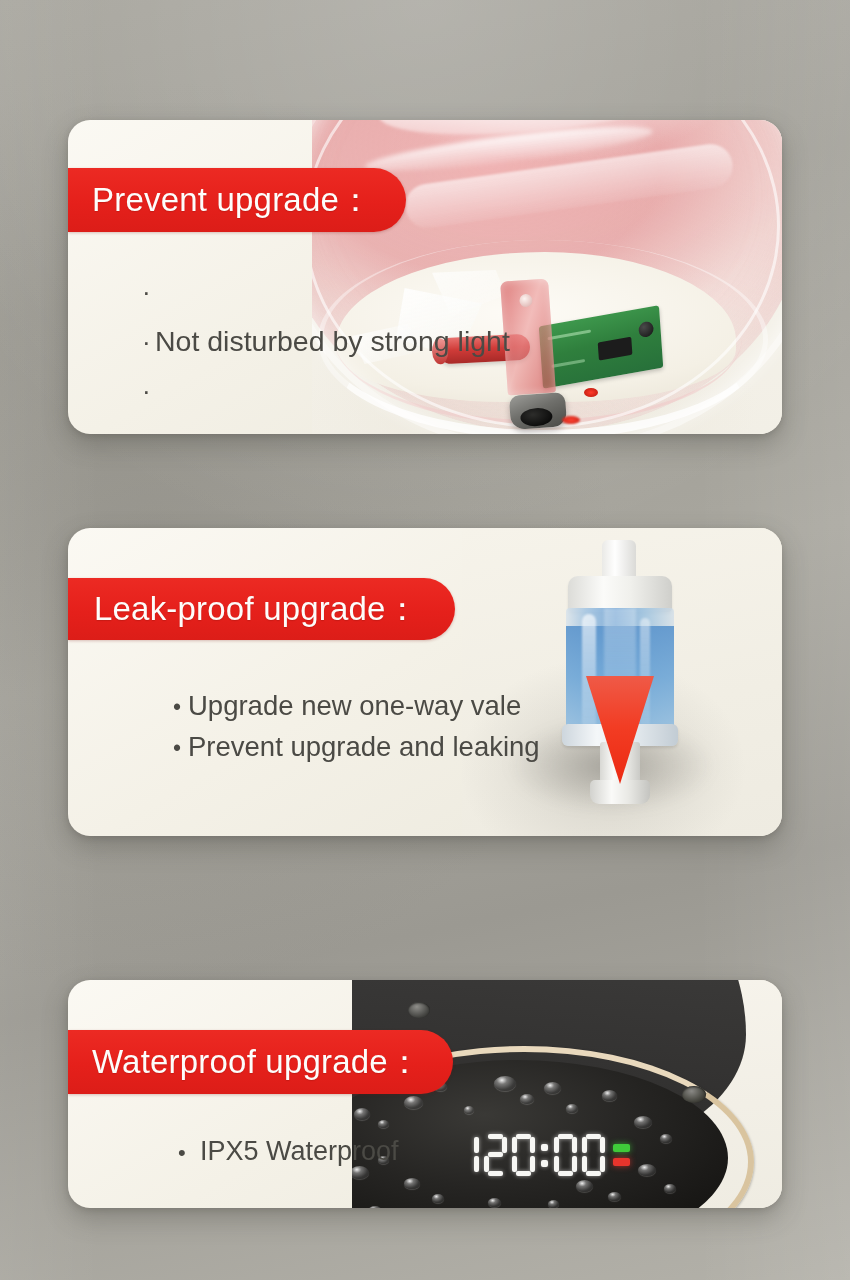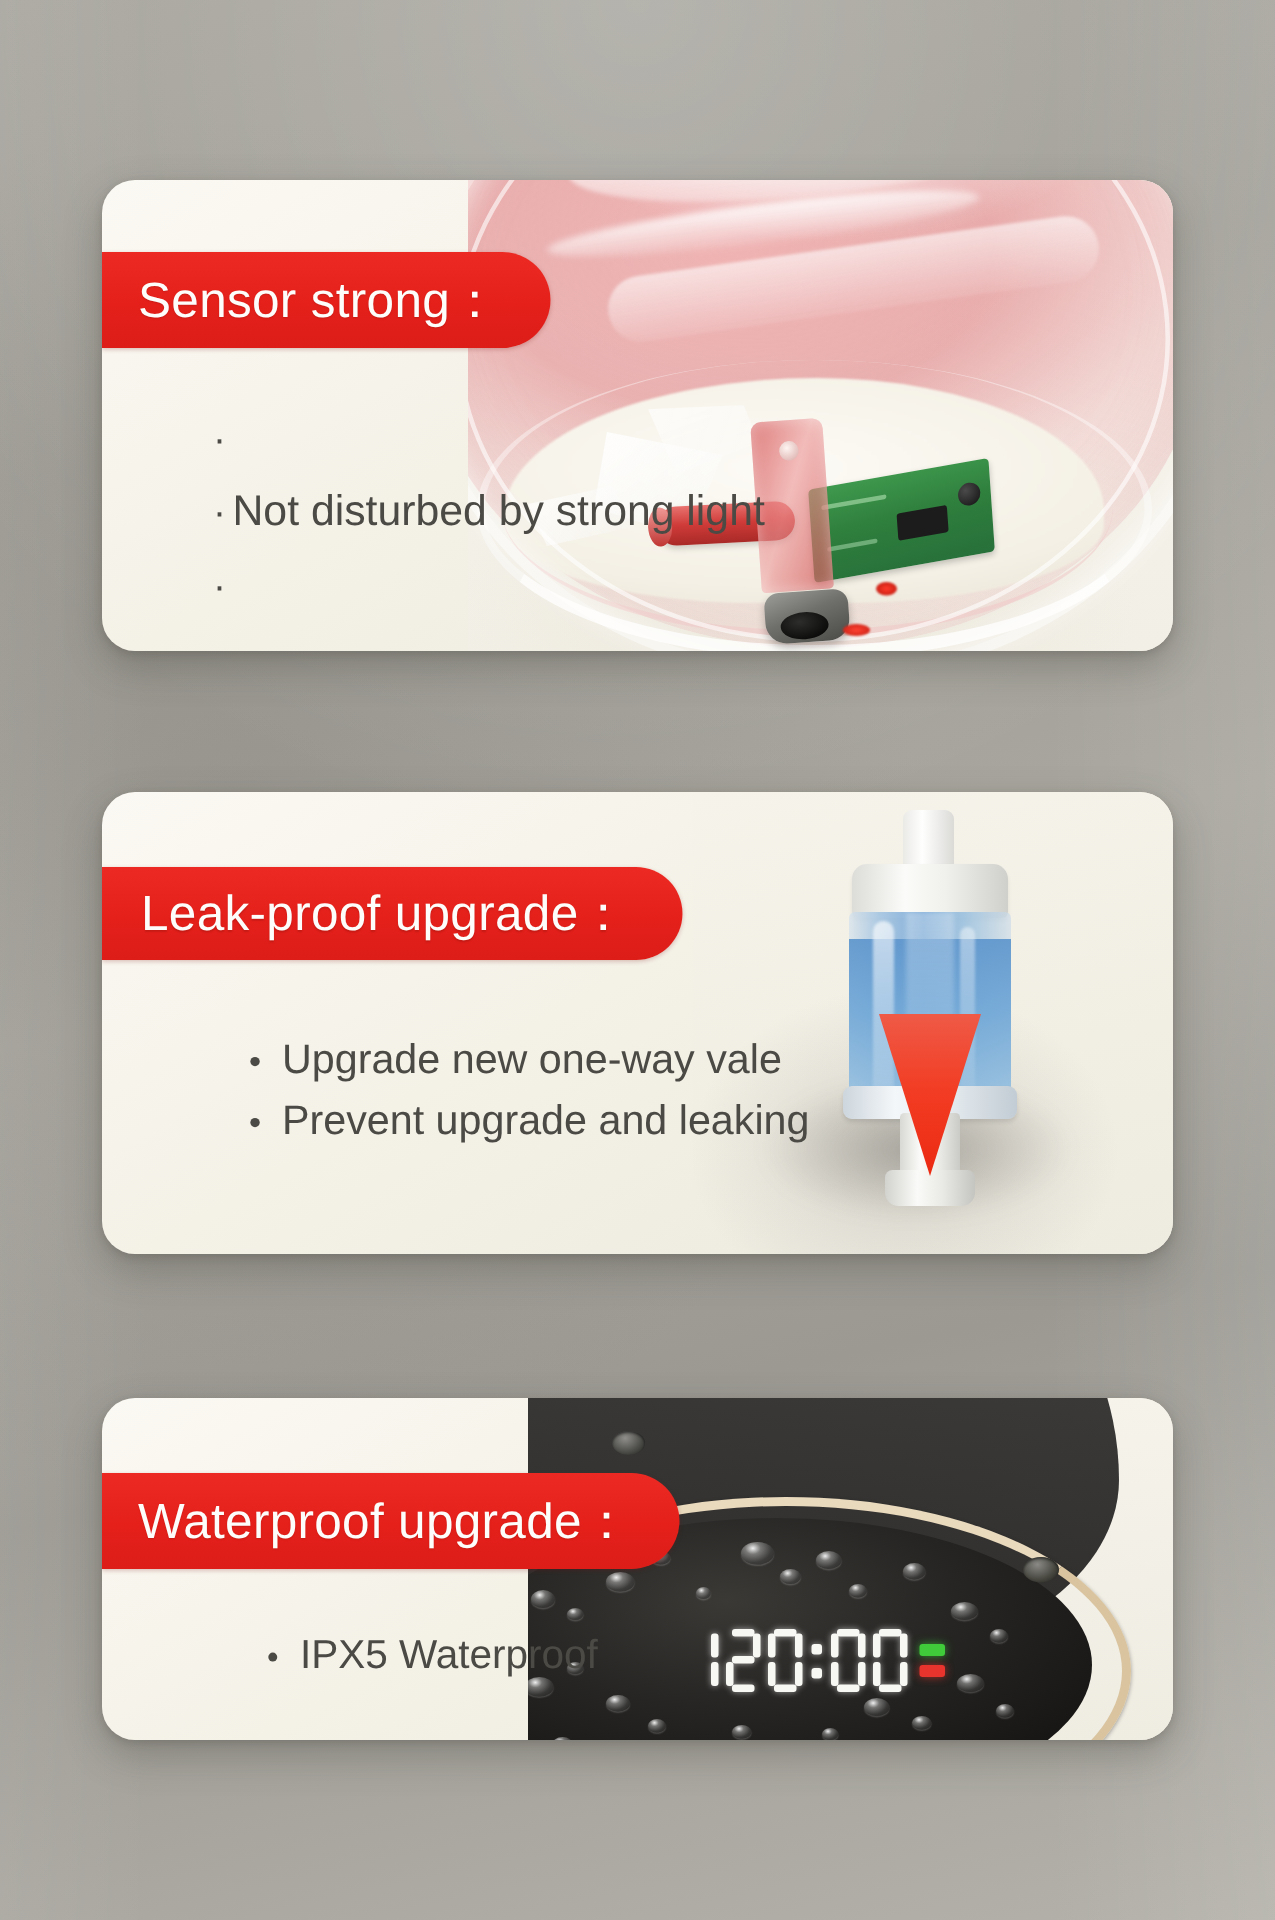--- a/index.html
+++ b/index.html
@@ -38,22 +38,22 @@
     position: absolute;
     left: 68px;
     width: 714px;
     border-radius: 22px;
     overflow: hidden;
     background: linear-gradient(150deg, #fbf9f3 0%, #f4f1e7 45%, #efece1 75%, #f3f0e6 100%);
     box-shadow: 0 10px 26px rgba(60,58,52,0.30), 0 2px 6px rgba(60,58,52,0.18);
     z-index: 2;
   }
   .card-1 { top: 120px;  height: 314px; }
-  .card-2 { top: 528px;  height: 308px; }
-  .card-3 { top: 932px;  height: 228px; }
+  .card-2 { top: 528px;  height: 308px; text-align: center; }
+  .card-3 { top: 980px;  height: 228px; }
 
   
   .badge {
     position: absolute;
     left: 0;
     display: flex;
     align-items: center;
     background: linear-gradient(180deg, #ec2a23 0%, #e5201b 55%, #dc1d18 100%);
     border-top-right-radius: 999px;
     border-bottom-right-radius: 999px;
@@ -584,21 +584,21 @@
       <div class="dome-hilite"></div>
       <div class="dome-hilite-2"></div>
       <div class="nozzle">
           <div class="nozzle-eye"></div>
         </div>
       <div class="ir-dot-a"></div>
       <div class="ir-dot-b"></div>
     </div>
 
     <div class="badge badge-1">
-      <span class="badge-text">Sensor strong：</span>
+      <span class="badge-text">Prevent upgrade：</span>
     </div>
 
     <div class="bullets bullets-1">
       <div class="bullet-row">
         <span class="bullet-mark">·</span>
       </div>
       <div class="bullet-row">
         <span class="bullet-mark">·</span>
         <span class="bullet-label">Not disturbed by strong light</span>
       </div>

